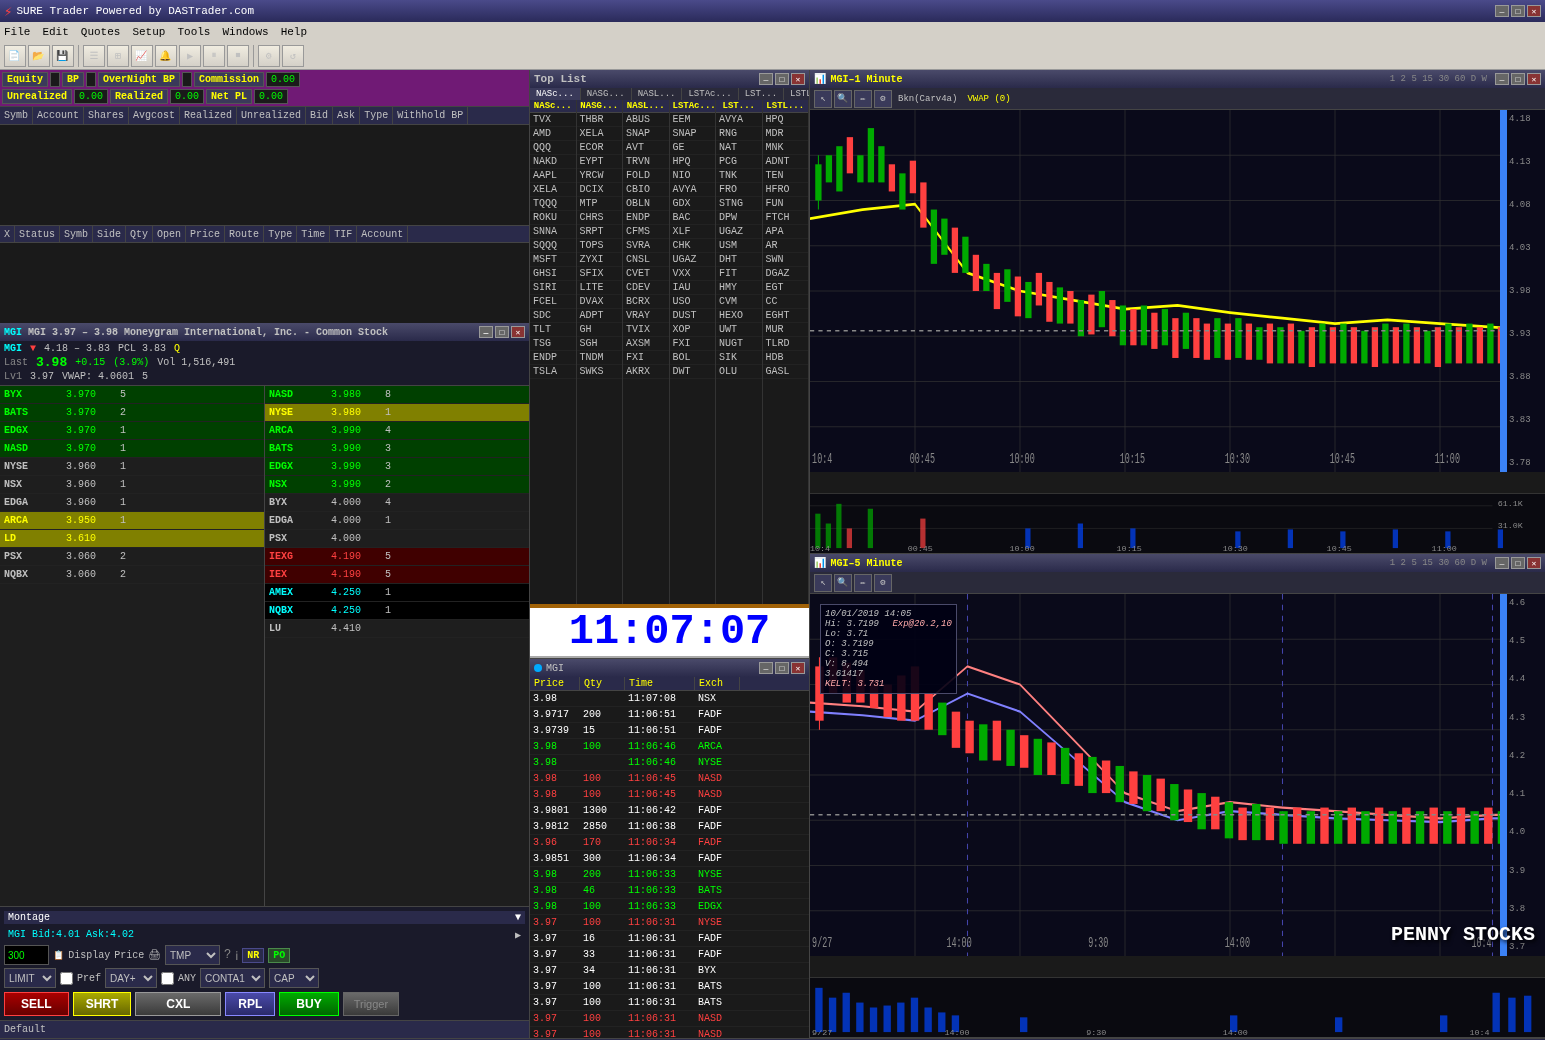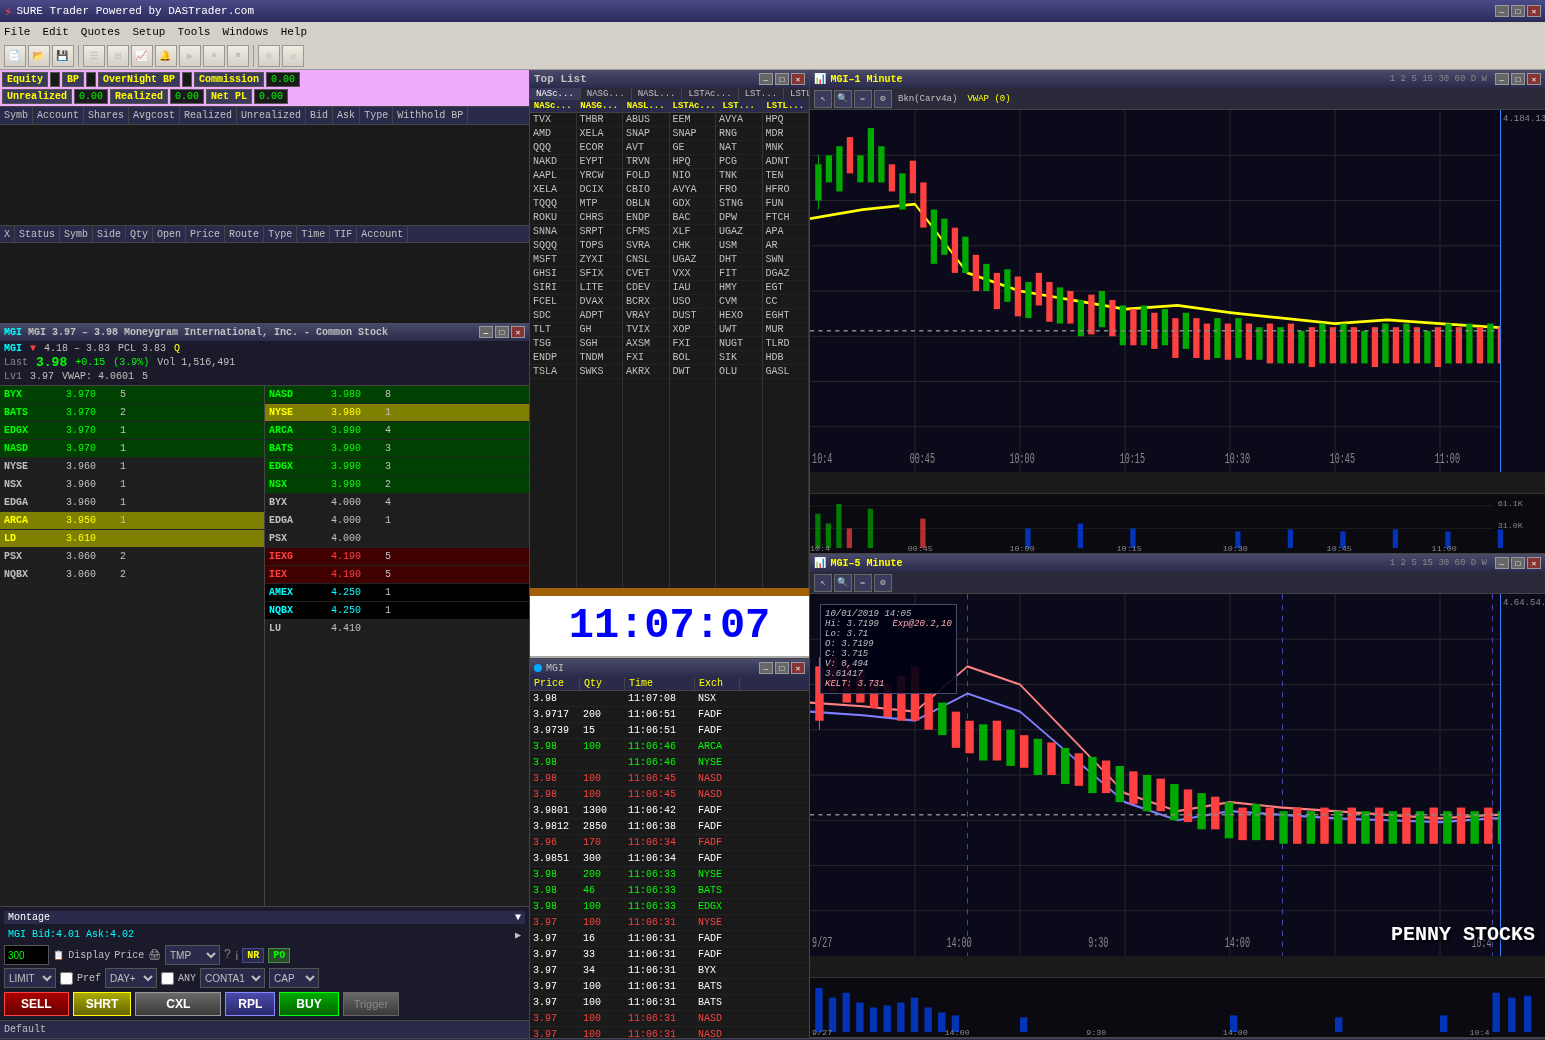--- a/index.html
+++ b/index.html
@@ -72,21 +72,21 @@
     #left-panel {
       width: 530px;
       background: #1e1e1e;
       border-right: 1px solid #444;
       display: flex;
       flex-direction: column;
     }
 
     
     #account-bar {
-      background: #f0abfc;
+      background: #701a75;
       border-bottom: 1px solid #444;
       padding: 2px;
     }
     #account-bar .row1 {
       display: flex;
       gap: 2px;
       margin-bottom: 2px;
     }
     .acct-cell {
       background: #1a1a1a;
@@ -390,25 +390,25 @@
       padding: 1px 3px;
       font-size: 10px;
       color: #c0c0c0;
       border-bottom: 1px solid #222;
       cursor: pointer;
     }
 
     
     #clock-panel {
       background: #ffffff;
-      height: 70px;
+      height: 54px;
       display: flex;
       align-items: center;
       justify-content: center;
-      border-top: 8px solid #a16207;
+      border-top: 4px solid #a16207;
       border-bottom: 2px solid #aaa;
     }
     #clock-display {
       font-size: 42px;
       font-weight: bold;
       color: #0000ff;
       font-family: 'Courier New', monospace;
     }
 
     
@@ -528,22 +528,23 @@
     }
 
     
     .price-axis {
       position: absolute;
       right: 0;
       top: 0;
       bottom: 0;
       width: 45px;
       background: #0a0a1a;
-      border-left: 1px solid #3b82f6;
-      display: flex;
+      border-left: 7px solid #3b82f6;
+      display: flex;
+      flex-direction: column;
       justify-content: space-between;
       padding: 4px 2px;
       font-size: 9px;
       color: #888;
     }
 
     .tooltip-box {
       position: absolute;
       background: rgba(0,0,20,0.9);
       border: 1px solid #4a4a6a;

